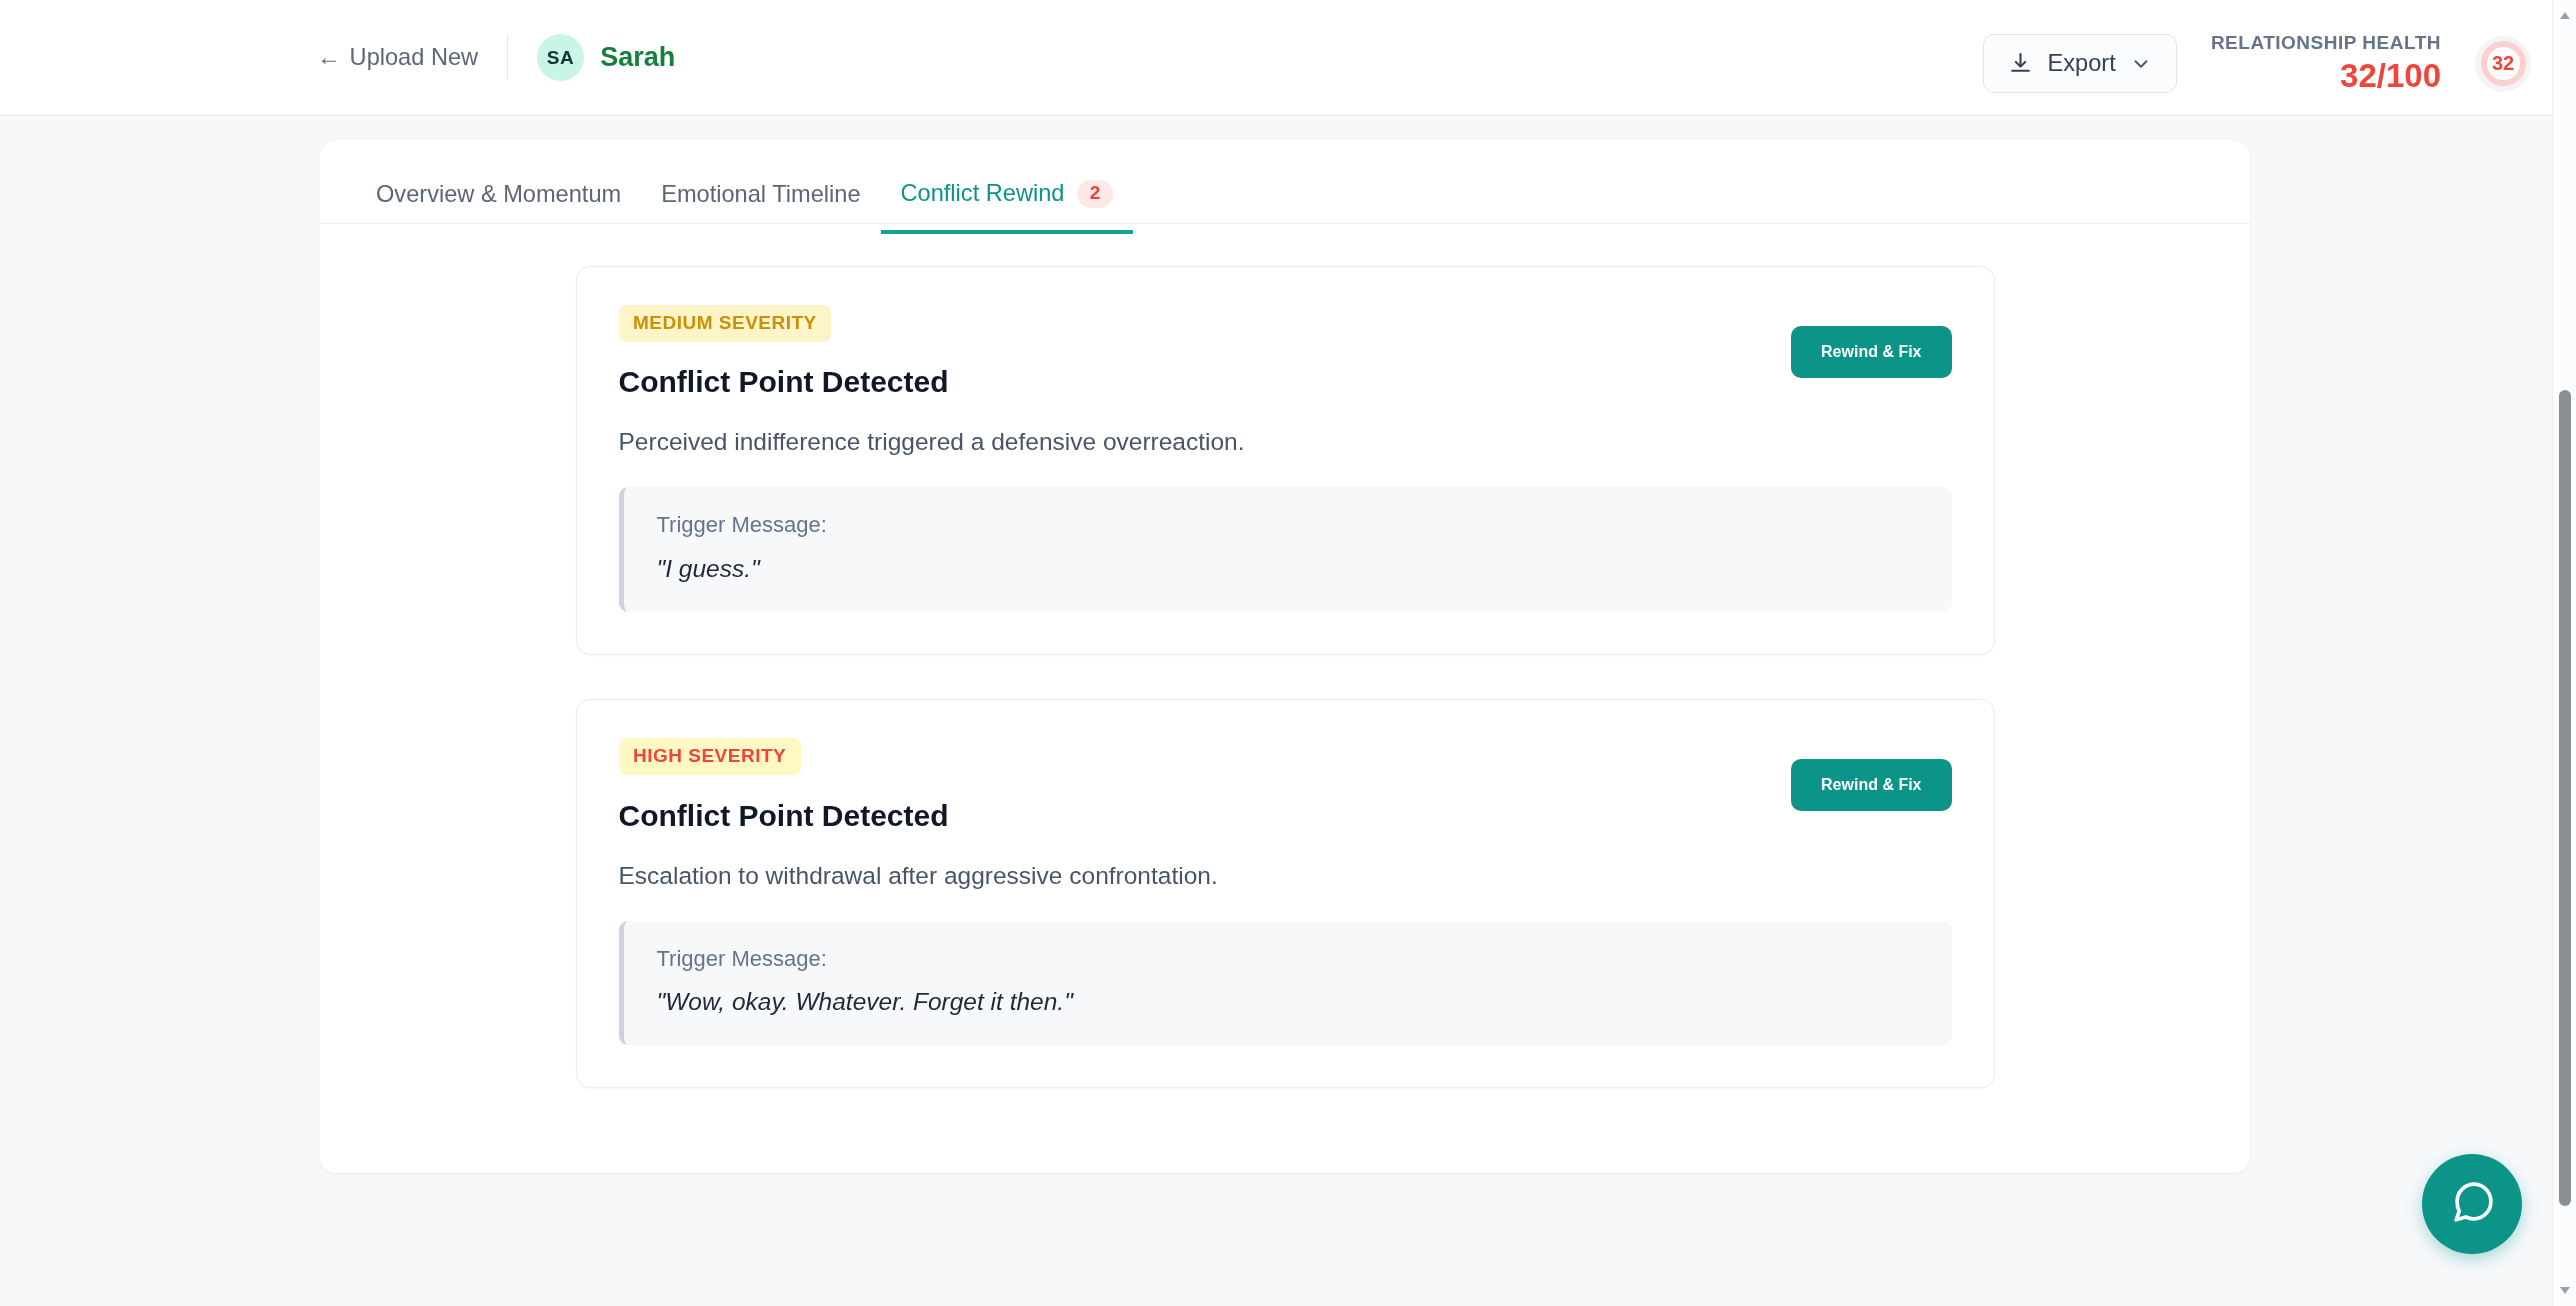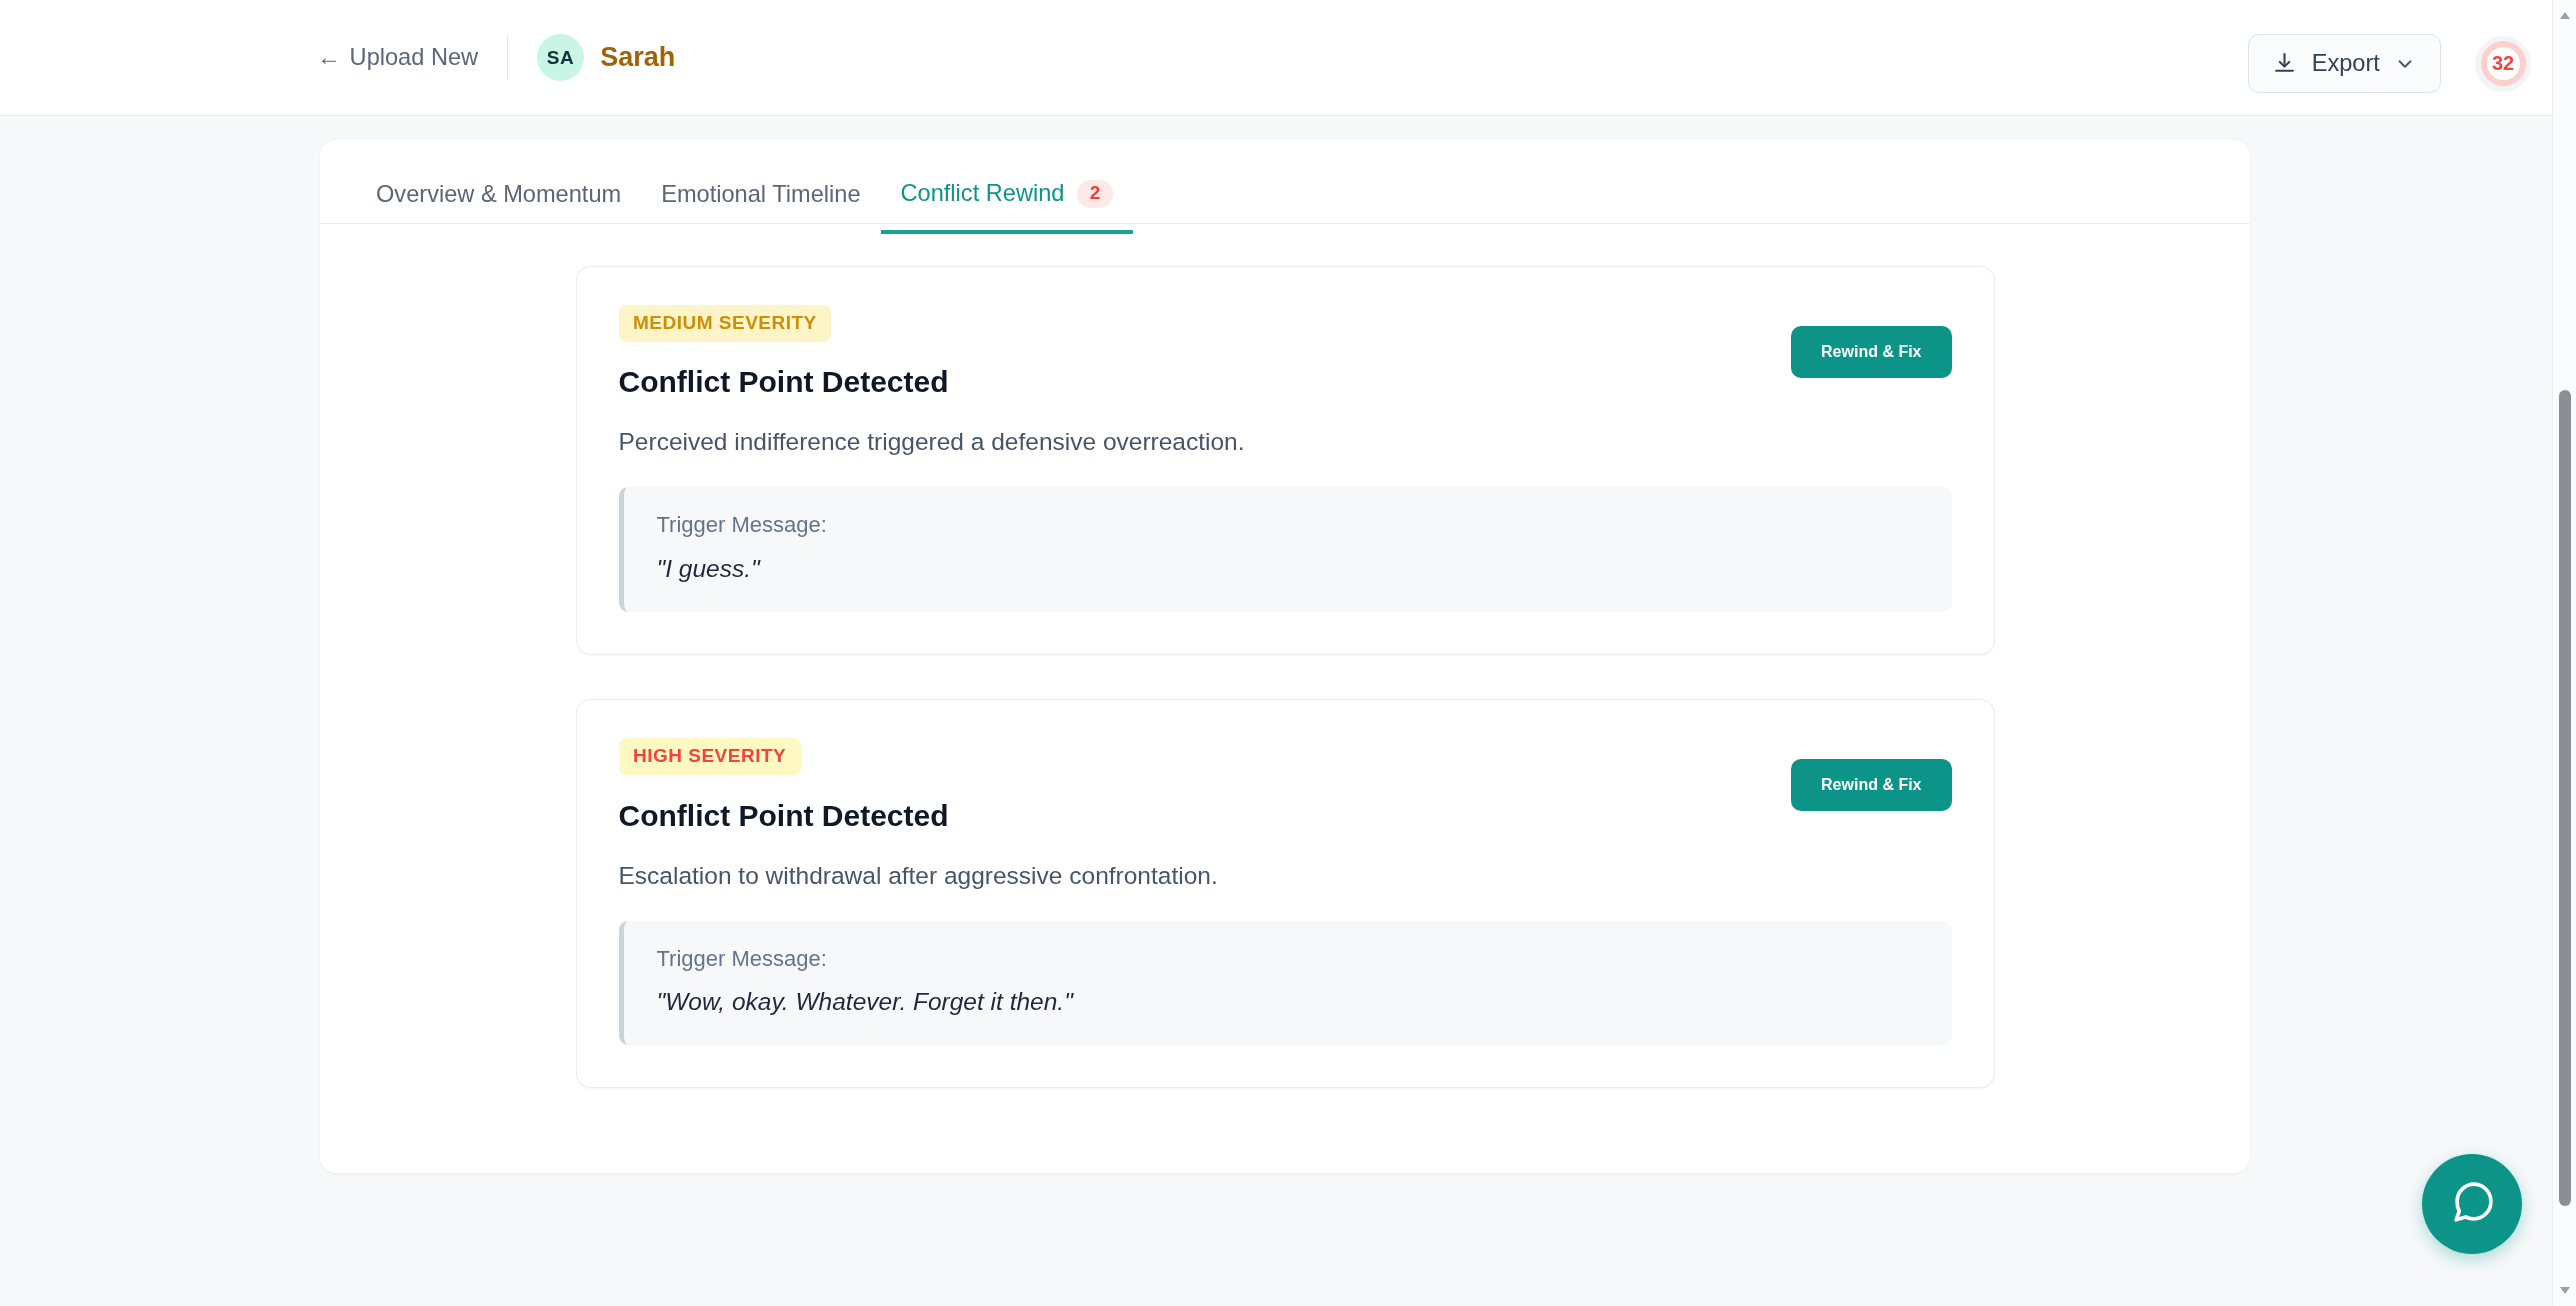--- a/index.html
+++ b/index.html
@@ -60,21 +60,21 @@
     color: #15323a;
     display: flex; align-items: center; justify-content: center;
     font-size: 19px;
     font-weight: bold;
     letter-spacing: 0.5px;
   }
 
   .user-name {
     font-size: 27px;
     font-weight: bold;
-    color: #a16207;
+    color: #15803d;
   }
 
   .topbar-right {
     margin-left: auto;
     display: flex;
     align-items: center;
     gap: 34px;
     margin-top: 12px;
   }
 
@@ -325,20 +325,24 @@
         </svg>
       </span>
       <span>Export</span>
       <span>
         <svg width="22" height="22" viewBox="0 0 24 24" fill="none" stroke="#475569" stroke-width="2" stroke-linecap="round" stroke-linejoin="round">
           <path d="M6 9l6 6 6-6"></path>
         </svg>
       </span>
     </div>
 
+    <div class="health-block">
+      <div class="health-label">RELATIONSHIP HEALTH</div>
+      <div class="health-score">32/100</div>
+    </div>
 
     <div class="health-ring">
       <div class="ring-inner">
         <span class="ring-val">32</span>
       </div>
     </div>
 
   </div>
 </div>
 

